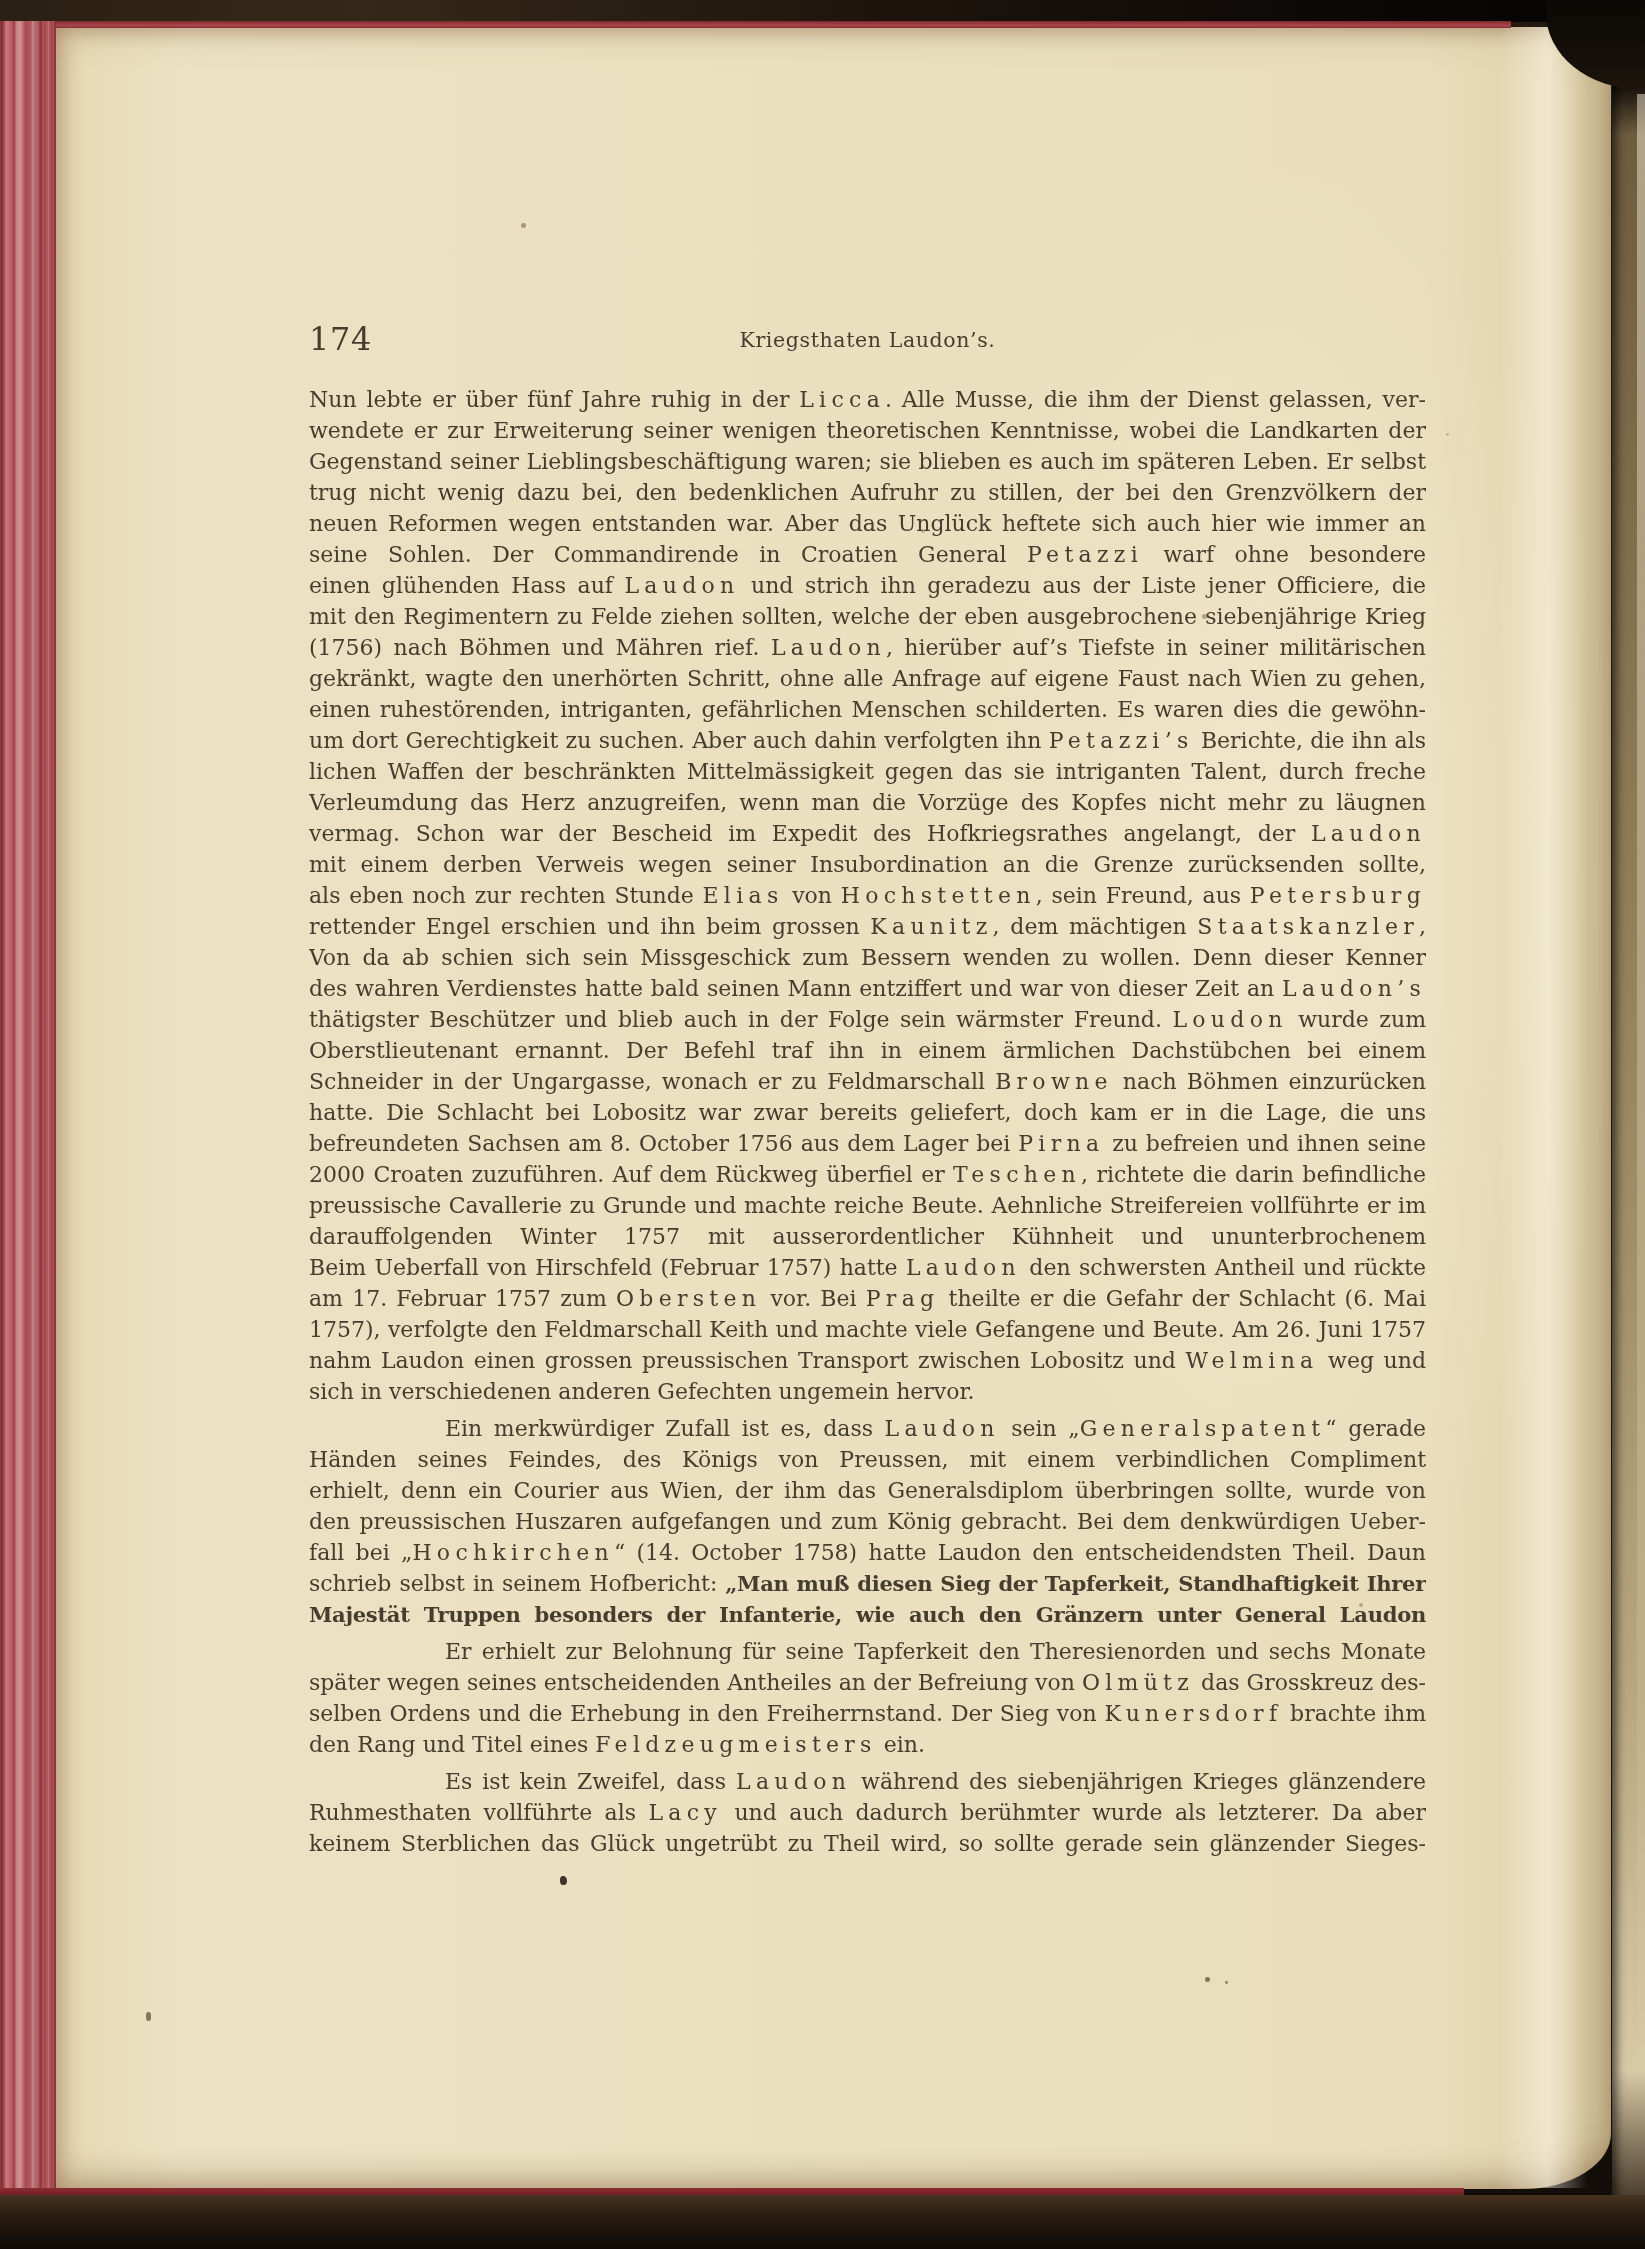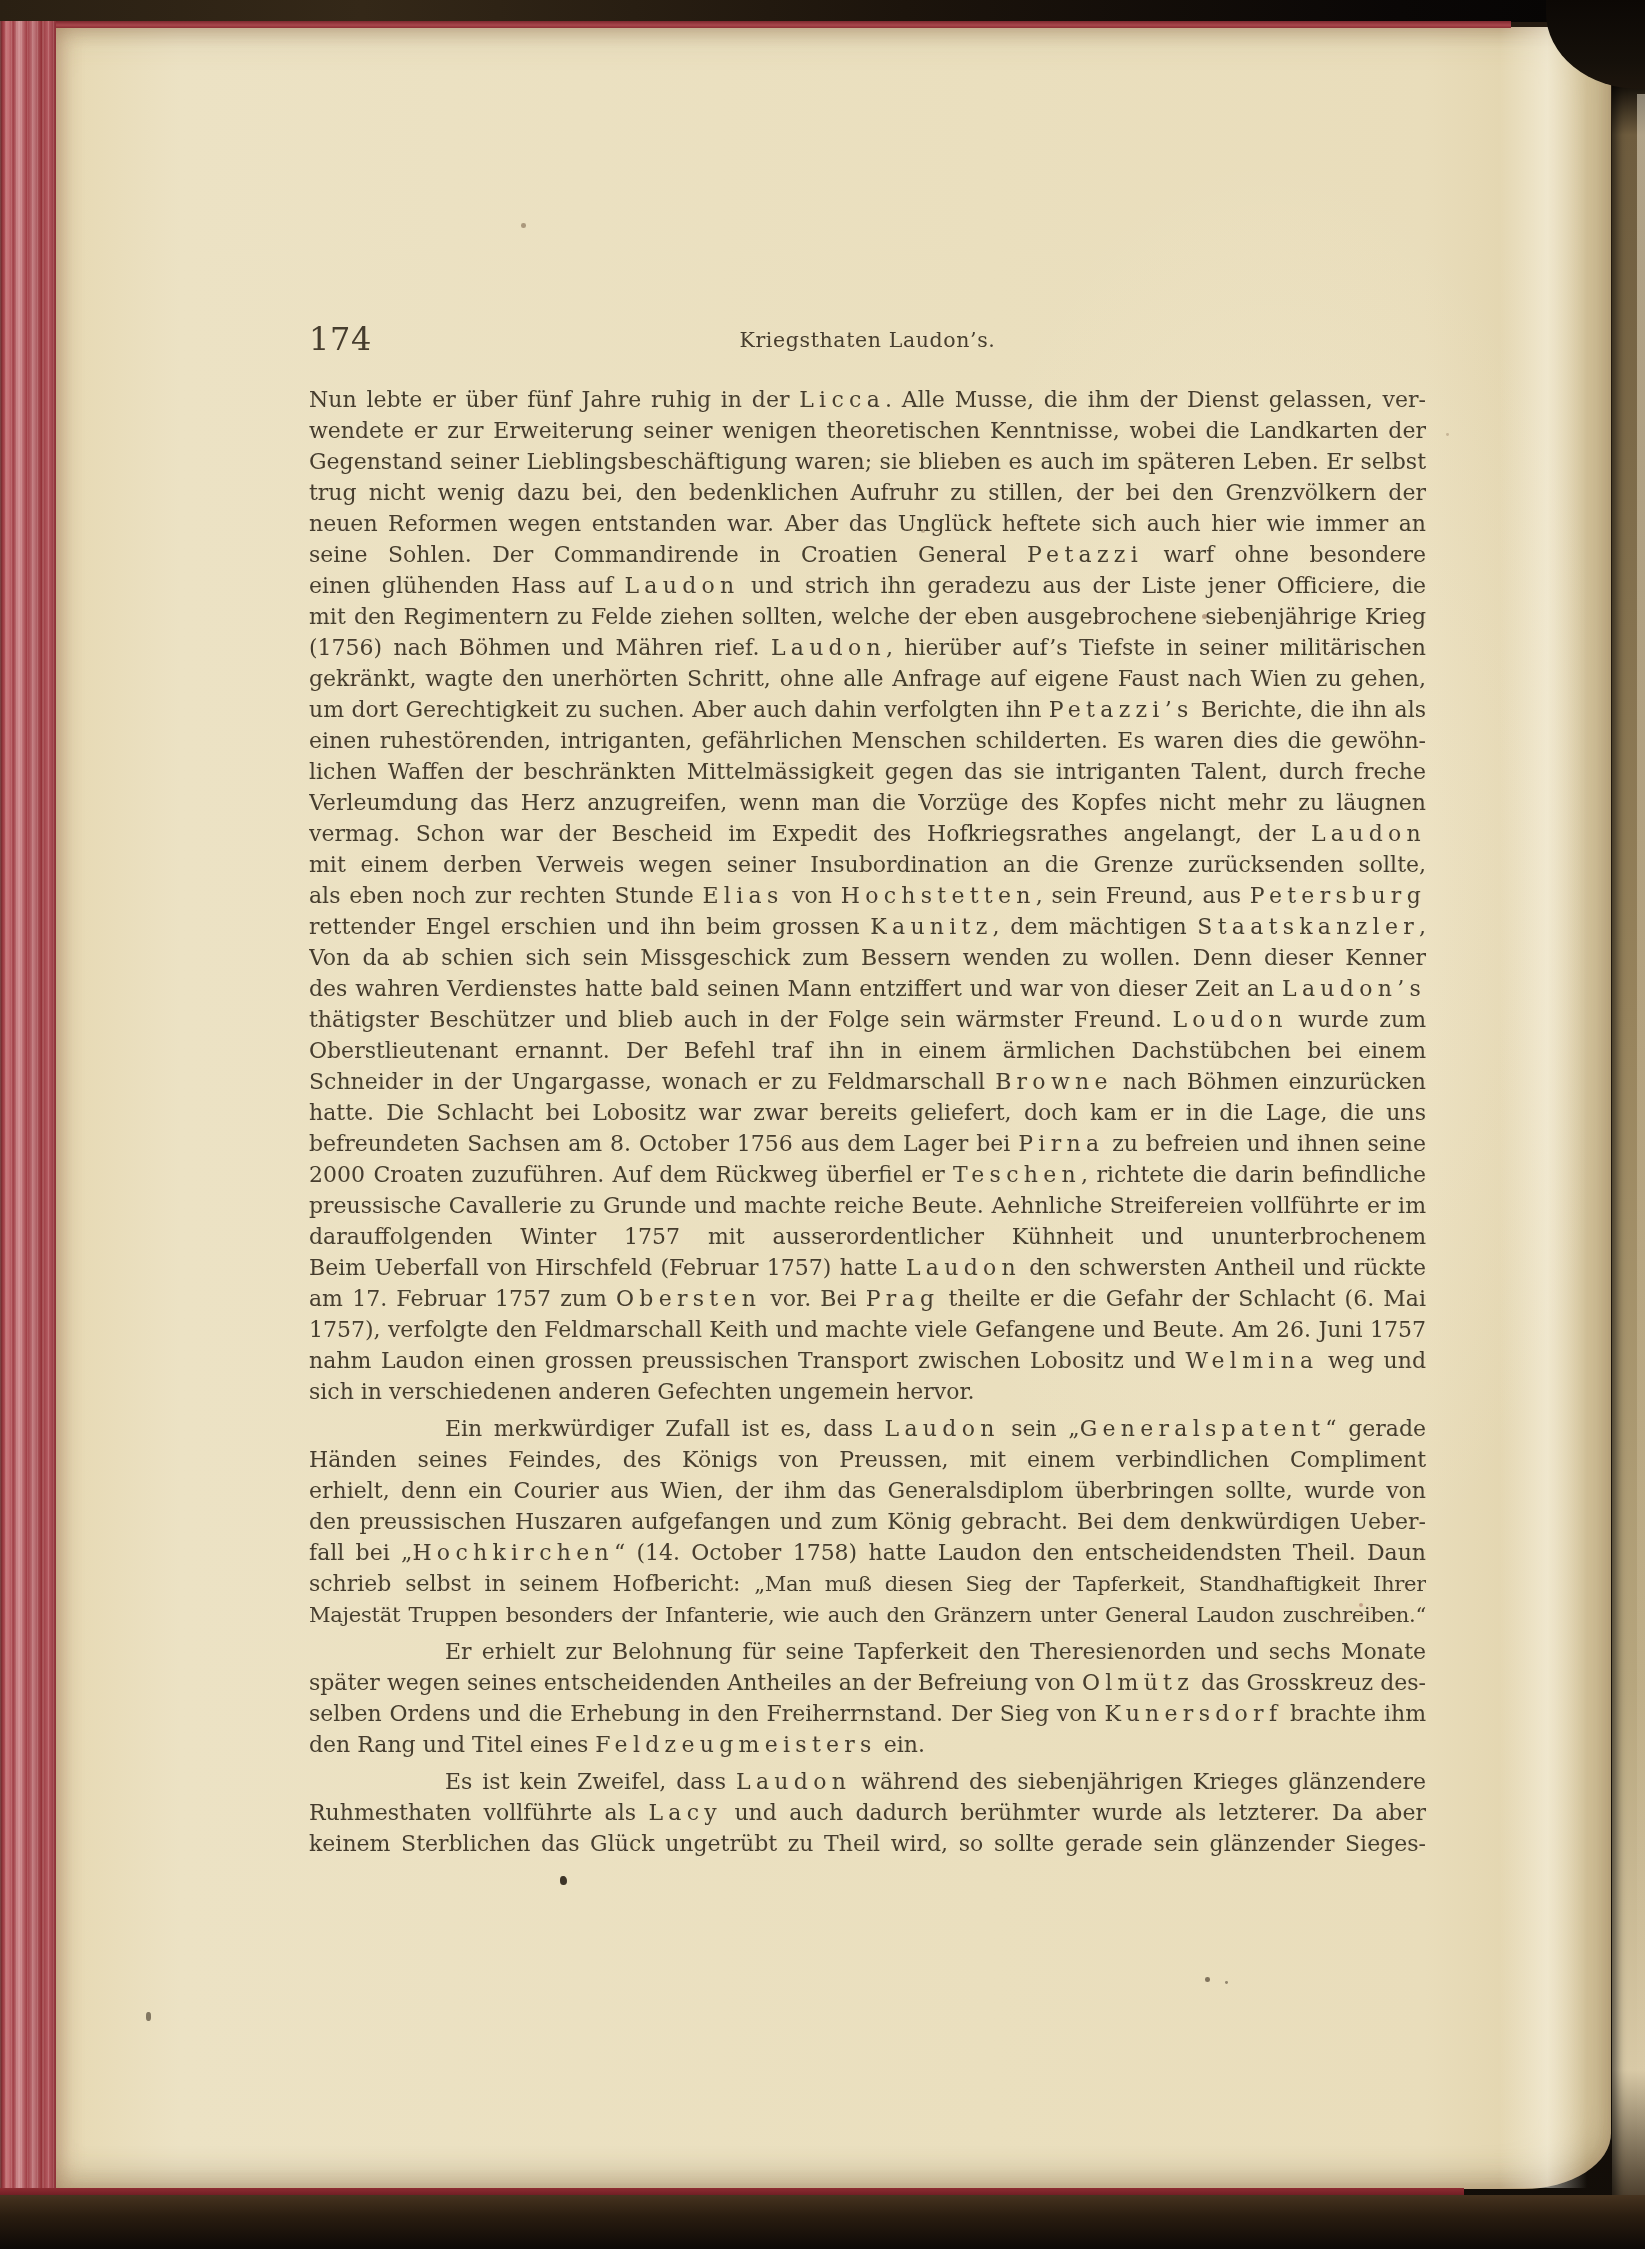--- a/index.html
+++ b/index.html
@@ -96,21 +96,21 @@
     font-size:22px;
   }
   .para + .para{margin-top:5.9px;}
   .line{
     height:31px;line-height:31px;white-space:normal;overflow:hidden;
     text-align:justify;text-align-last:justify;
   }
   .line.short{text-align-last:left;}
   .line.indent{text-indent:136px;}
   .sp{letter-spacing:0.24em;margin-top:48px;}
-  .fr{font-weight:normal;letter-spacing:-0.015em;font-size:0.96em;}
+  .fr{font-weight:bold;letter-spacing:-0.015em;font-size:0.96em;}
   
   .spot{position:absolute;border-radius:50%;pointer-events:none;}
   .s1{left:521px;top:223px;width:4.7px;height:4.7px;background:rgba(106,80,56,0.5);}
   .s2{left:1202px;top:614px;width:5.3px;height:5.3px;background:rgba(122,74,51,0.45);}
   .s3{left:655px;top:828px;width:3.5px;height:3.5px;background:rgba(106,80,56,0.4);}
   .s4{left:560px;top:1876px;width:7px;height:9.4px;background:rgba(30,22,13,0.85);border-radius:45% 55% 50% 50%;}
   .s5{left:1205px;top:1977px;width:4.7px;height:4.7px;background:rgba(58,44,28,0.6);}
   .s6{left:1225px;top:1981px;width:2.9px;height:2.9px;background:rgba(58,44,28,0.5);}
   .s7{left:146px;top:2012px;width:5.3px;height:9.4px;background:rgba(44,32,20,0.55);border-radius:40%;}
   .s8{left:1359px;top:1603px;width:4.1px;height:4.1px;background:rgba(138,68,54,0.4);}
@@ -142,22 +142,22 @@
         <div class="line"><span>Nun lebte er über fünf Jahre ruhig in der </span><span class="sp">Licca</span><span>. Alle Musse, die ihm der Dienst gelassen, ver-</span></div>
         <div class="line"><span>wendete er zur Erweiterung seiner wenigen theoretischen Kenntnisse, wobei die Landkarten der</span></div>
         <div class="line"><span>Gegenstand seiner Lieblingsbeschäftigung waren; sie blieben es auch im späteren Leben. Er selbst</span></div>
         <div class="line"><span>trug nicht wenig dazu bei, den bedenklichen Aufruhr zu stillen, der bei den Grenzvölkern der</span></div>
         <div class="line"><span>neuen Reformen wegen entstanden war. Aber das Unglück heftete sich auch hier wie immer an</span></div>
         <div class="line"><span>seine Sohlen. Der Commandirende in Croatien General </span><span class="sp">Petazzi</span><span> warf ohne besondere Veranlassung</span></div>
         <div class="line"><span>einen glühenden Hass auf </span><span class="sp">Laudon</span><span> und strich ihn geradezu aus der Liste jener Officiere, die</span></div>
         <div class="line"><span>mit den Regimentern zu Felde ziehen sollten, welche der eben ausgebrochene siebenjährige Krieg</span></div>
         <div class="line"><span>(1756) nach Böhmen und Mähren rief. </span><span class="sp">Laudon</span><span>, hierüber auf’s Tiefste in seiner militärischen Ehre</span></div>
         <div class="line"><span>gekränkt, wagte den unerhörten Schritt, ohne alle Anfrage auf eigene Faust nach Wien zu gehen,</span></div>
+        <div class="line"><span>einen ruhestörenden, intriganten, gefährlichen Menschen schilderten. Es waren dies die gewöhn-</span></div>
         <div class="line"><span>um dort Gerechtigkeit zu suchen. Aber auch dahin verfolgten ihn </span><span class="sp">Petazzi’s</span><span> Berichte, die ihn als</span></div>
-        <div class="line"><span>einen ruhestörenden, intriganten, gefährlichen Menschen schilderten. Es waren dies die gewöhn-</span></div>
         <div class="line"><span>lichen Waffen der beschränkten Mittelmässigkeit gegen das sie intriganten Talent, durch freche</span></div>
         <div class="line"><span>Verleumdung das Herz anzugreifen, wenn man die Vorzüge des Kopfes nicht mehr zu läugnen</span></div>
         <div class="line"><span>vermag. Schon war der Bescheid im Expedit des Hofkriegsrathes angelangt, der </span><span class="sp">Laudon</span></div>
         <div class="line"><span>mit einem derben Verweis wegen seiner Insubordination an die Grenze zurücksenden sollte,</span></div>
         <div class="line"><span>als eben noch zur rechten Stunde </span><span class="sp">Elias</span><span> von </span><span class="sp">Hochstetten</span><span>, sein Freund, aus </span><span class="sp">Petersburg</span></div>
         <div class="line"><span>rettender Engel erschien und ihn beim grossen </span><span class="sp">Kaunitz</span><span>, dem mächtigen </span><span class="sp">Staatskanzler</span><span>, einführte.</span></div>
         <div class="line"><span>Von da ab schien sich sein Missgeschick zum Bessern wenden zu wollen. Denn dieser Kenner</span></div>
         <div class="line"><span>des wahren Verdienstes hatte bald seinen Mann entziffert und war von dieser Zeit an </span><span class="sp">Laudon’s</span></div>
         <div class="line"><span>thätigster Beschützer und blieb auch in der Folge sein wärmster Freund. </span><span class="sp">Loudon</span><span> wurde zum</span></div>
         <div class="line"><span>Oberstlieutenant ernannt. Der Befehl traf ihn in einem ärmlichen Dachstübchen bei einem</span></div>

